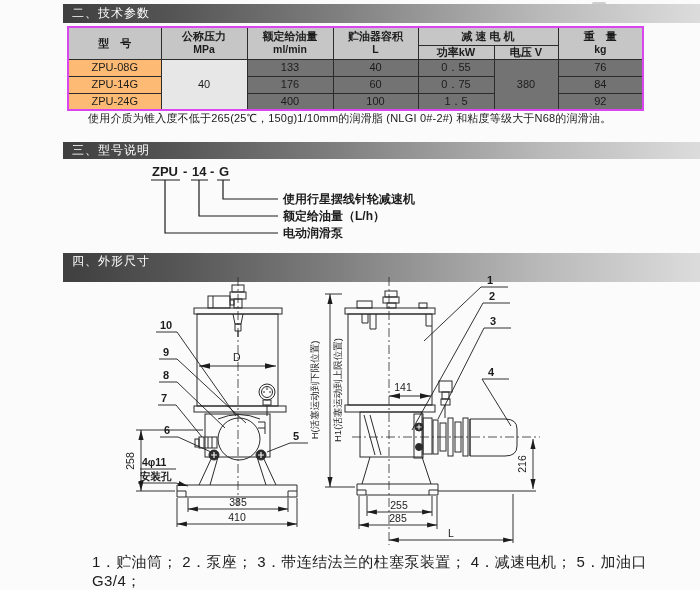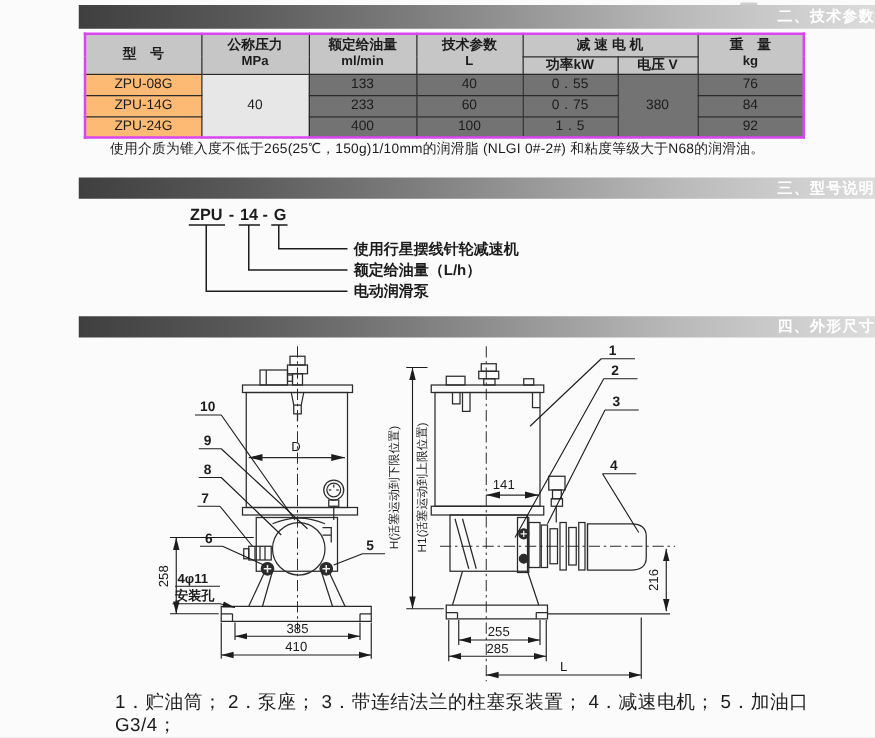--- a/index.html
+++ b/index.html
@@ -1,21 +1,21 @@
 <!DOCTYPE html>
 <html><head>
 <meta charset="utf-8">
 <style>
   html,body{margin:0;padding:0;background:#e8e8e8;}
   #page{position:relative;width:700px;height:590px;background:#fbfbfb;overflow:hidden;
         font-family:"Liberation Sans",sans-serif;color:#1c1c1c;}
   .band{position:absolute;left:63px;width:637px;height:19px;
         background:linear-gradient(to right,#3f3f3f 0%,#565656 18%,#7d7d7d 42%,#b9b9b9 75%,#dcdcdc 100%);
-        color:#ffffff;font-size:12px;font-weight:bold;line-height:19px;letter-spacing:1px;
-        padding-left:9px;box-sizing:border-box;text-align:right;}
+        color:#ffffff;font-size:12px;font-weight:normal;line-height:19px;letter-spacing:1px;
+        padding-left:9px;box-sizing:border-box;}
   #spec-table{position:absolute;left:67px;top:26px;width:575px;border-collapse:collapse;
               table-layout:fixed;font-size:11px;border:2px solid #d946ef;}
   #spec-table td{border:1px solid #2b2b2b;text-align:center;vertical-align:middle;padding:0;
                  background:#737373;line-height:13px;}
   #spec-table td.hd{background:#c6c6c6;font-weight:bold;}
   #spec-table td.mcell{background:#fdba74;}
   #spec-table td.shared{background:#e7e7e7;}
   #spec-table .u{font-size:10.5px;}
   #note{position:absolute;left:88px;top:111px;width:560px;font-size:11px;letter-spacing:0.2px;}
   #legend{position:absolute;left:92px;top:552px;width:570px;font-size:15px;line-height:19px;
@@ -53,21 +53,21 @@
       <td class="hd" rowspan="2">型　号</td>
       <td class="hd" rowspan="2">
         <div>公称压力</div>
         <div class="u">MPa</div>
       </td>
       <td class="hd" rowspan="2">
         <div>额定给油量</div>
         <div class="u">ml/min</div>
       </td>
       <td class="hd" rowspan="2">
-        <div>技术参数</div>
+        <div>贮油器容积</div>
         <div class="u">L</div>
       </td>
       <td class="hd" colspan="2">减 速 电 机</td>
       <td class="hd" rowspan="2">
         <div>重　量</div>
         <div class="u">kg</div>
       </td>
     </tr>
     <tr style="height:13px">
       <td class="hd">功率kW</td>
@@ -77,42 +77,42 @@
       <td class="mcell">ZPU-08G</td>
       <td class="shared" rowspan="3">40</td>
       <td>133</td>
       <td>40</td>
       <td>0．55</td>
       <td rowspan="3">380</td>
       <td>76</td>
     </tr>
     <tr style="height:17px">
       <td class="mcell">ZPU-14G</td>
-      <td>233</td>
+      <td>176</td>
       <td>60</td>
       <td>0．75</td>
       <td>84</td>
     </tr>
     <tr style="height:17px">
       <td class="mcell">ZPU-24G</td>
       <td>400</td>
       <td>100</td>
       <td>1．5</td>
       <td>92</td>
     </tr>
   </tbody>
     </table>
 
   <div id="note">使用介质为锥入度不低于265(25℃，150g)1/10mm的润滑脂 (NLGI 0#-2#) 和粘度等级大于N68的润滑油。</div>
 
   <div class="band" style="top:142px;height:17px;line-height:17px;">
     <span>三、型号说明</span>
   </div>
 
-  <div class="band" style="top:253px;height:17px;line-height:17px;">
+  <div class="band" style="top:253px;height:29px;line-height:17px;">
     <span>四、外形尺寸</span>
   </div>
 
   <svg width="700" height="390" viewBox="0 160 700 390">
     <defs>
       <marker id="ah" viewBox="0 0 10 6" refX="10" refY="3" markerWidth="11" markerHeight="7" orient="auto-start-reverse">
         <path d="M10,3 L0,0.4 L0,5.6 Z" fill="#1c1c1c"></path>
       </marker>
     </defs>
 

